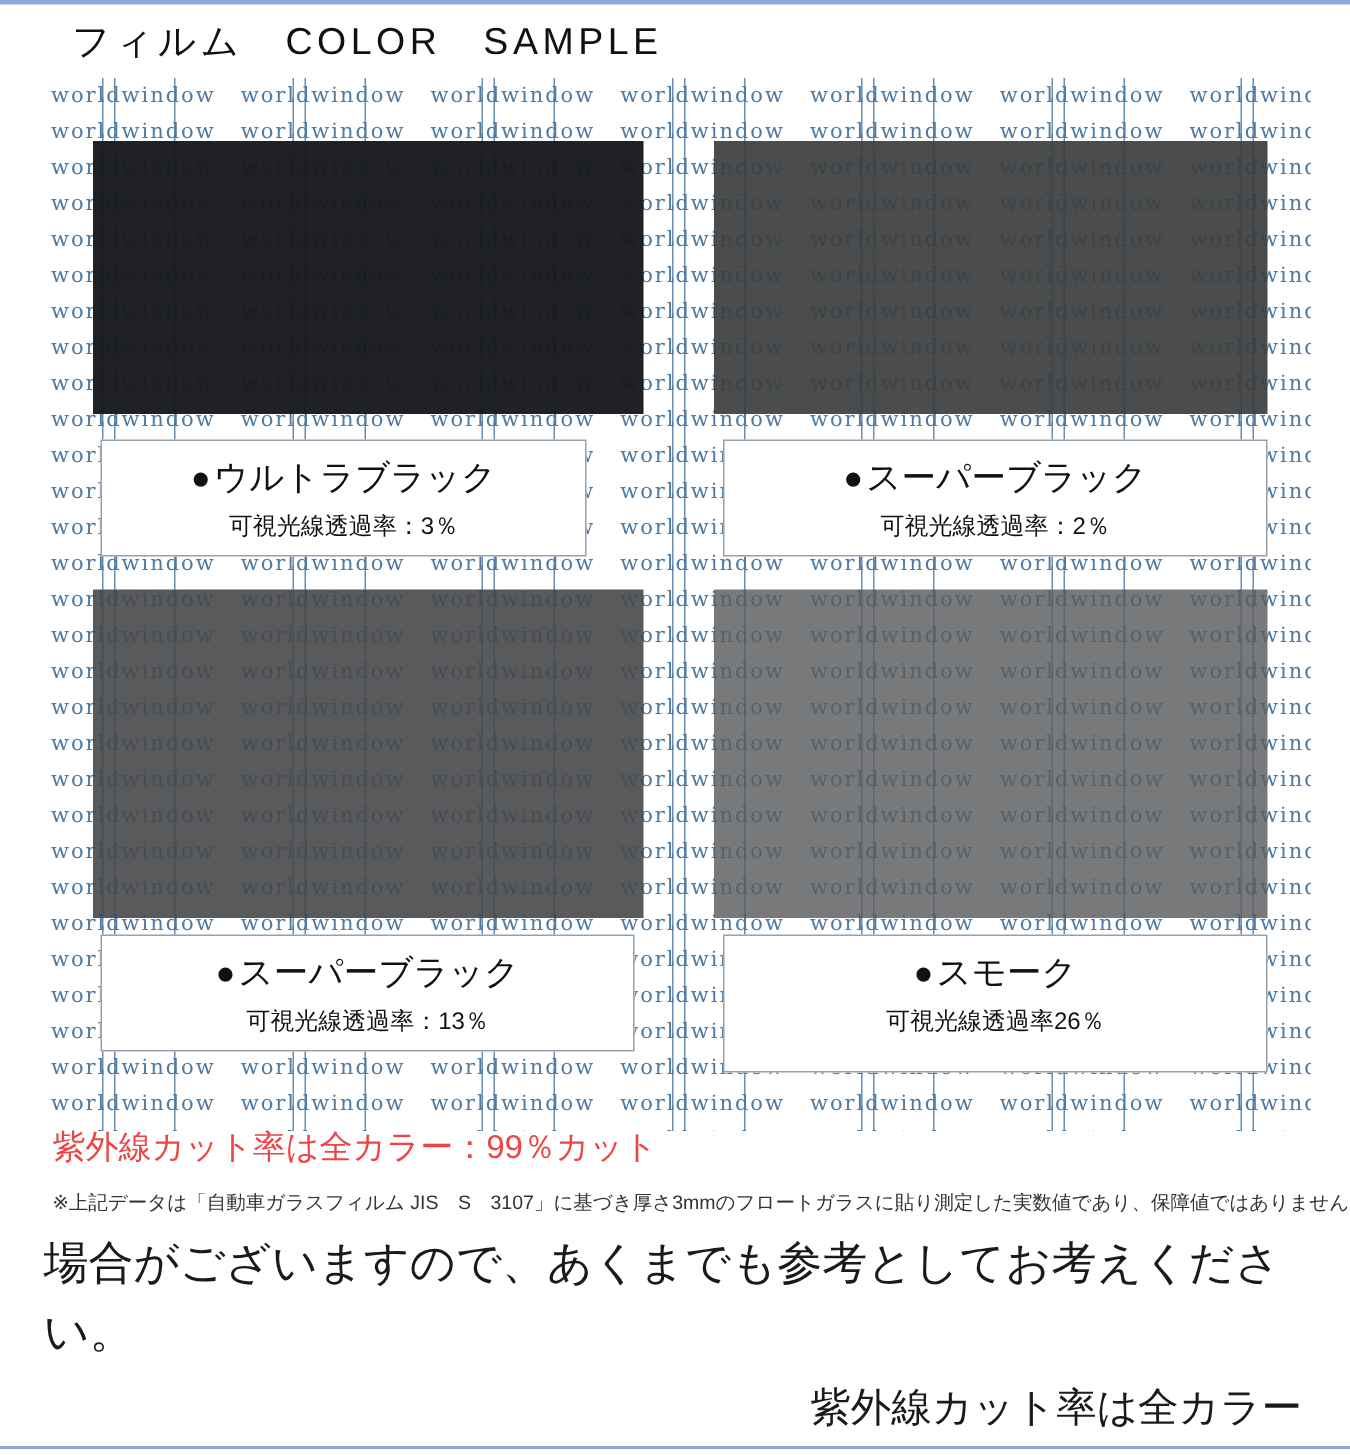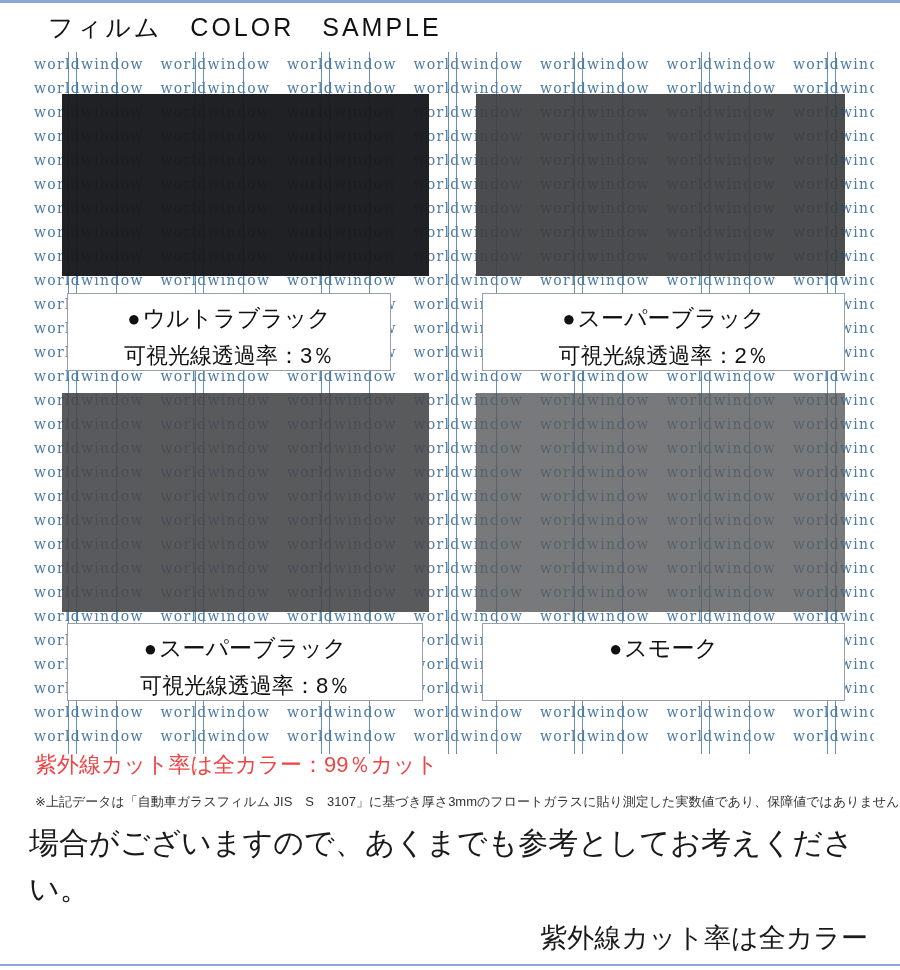--- a/index.html
+++ b/index.html
@@ -31,23 +31,23 @@
   .s3{left:62px;top:393px;width:367px;height:219px;}
   .s4{left:476px;top:393px;width:369px;height:219px;}
   
   .label-box{
     position:absolute;z-index:3;background:#ffffff;border:1px solid #9aa0a8;
     text-align:center;box-sizing:border-box;padding-top:9px;
   }
   .b1{left:67px;top:293px;width:324px;height:78px;}
   .b2{left:482px;top:293px;width:363px;height:78px;}
   .b3{left:67px;top:623px;width:356px;height:78px;}
-  .b4{left:482px;top:623px;width:363px;height:78px;}
+  .b4{left:482px;top:623px;width:363px;height:92px;}
   .label-name{font-size:23px;color:#111;margin-bottom:7px;white-space:nowrap;}
-  .label-trans{font-size:22px;color:#111;white-space:nowrap;}
+  .label-trans{font-size:16px;color:#111;white-space:nowrap;}
   .dot{font-size:22px;margin-right:2px;}
   
   .uv-line{position:absolute;left:35px;top:750px;font-size:22px;color:#ef4444;white-space:nowrap;}
   .note{position:absolute;left:35px;top:793px;font-size:13px;color:#333;white-space:nowrap;}
   .disclaimer{position:absolute;left:29px;top:820px;font-size:30px;line-height:46px;color:#1a1a1a;}
   .company{position:absolute;right:32px;top:920px;font-size:27px;color:#1a1a1a;white-space:nowrap;}
 </style>
 </head>
 <body>
 
@@ -99,25 +99,26 @@
     <div class="label-trans">可視光線透過率：3％</div>
   </div>
 
   <div class="label-box b2">
     <div class="label-name"><span class="dot">●</span><span>スーパーブラック</span></div>
     <div class="label-trans">可視光線透過率：2％</div>
   </div>
 
   <div class="label-box b3">
     <div class="label-name"><span class="dot">●</span><span>スーパーブラック</span></div>
-    <div class="label-trans">可視光線透過率：8％</div>
+    <div class="label-trans">可視光線透過率：13％</div>
   </div>
 
   <div class="label-box b4">
     <div class="label-name"><span class="dot">●</span><span>スモーク</span></div>
+    <div class="label-trans">可視光線透過率26％</div>
   </div>
 
   <div class="uv-line">紫外線カット率は全カラー：99％カット</div>
   <div class="note">※上記データは「自動車ガラスフィルム JIS　S　3107」に基づき厚さ3mmのフロートガラスに貼り測定した実数値であり、保障値ではありません。</div>
   <div class="disclaimer">
     <div>場合がございますので、あくまでも参考としてお考えください。</div>
   </div>
   <div class="company">紫外線カット率は全カラー</div>
 
   <div class="bottomline" style="background: rgb(142, 166, 216);"></div>

